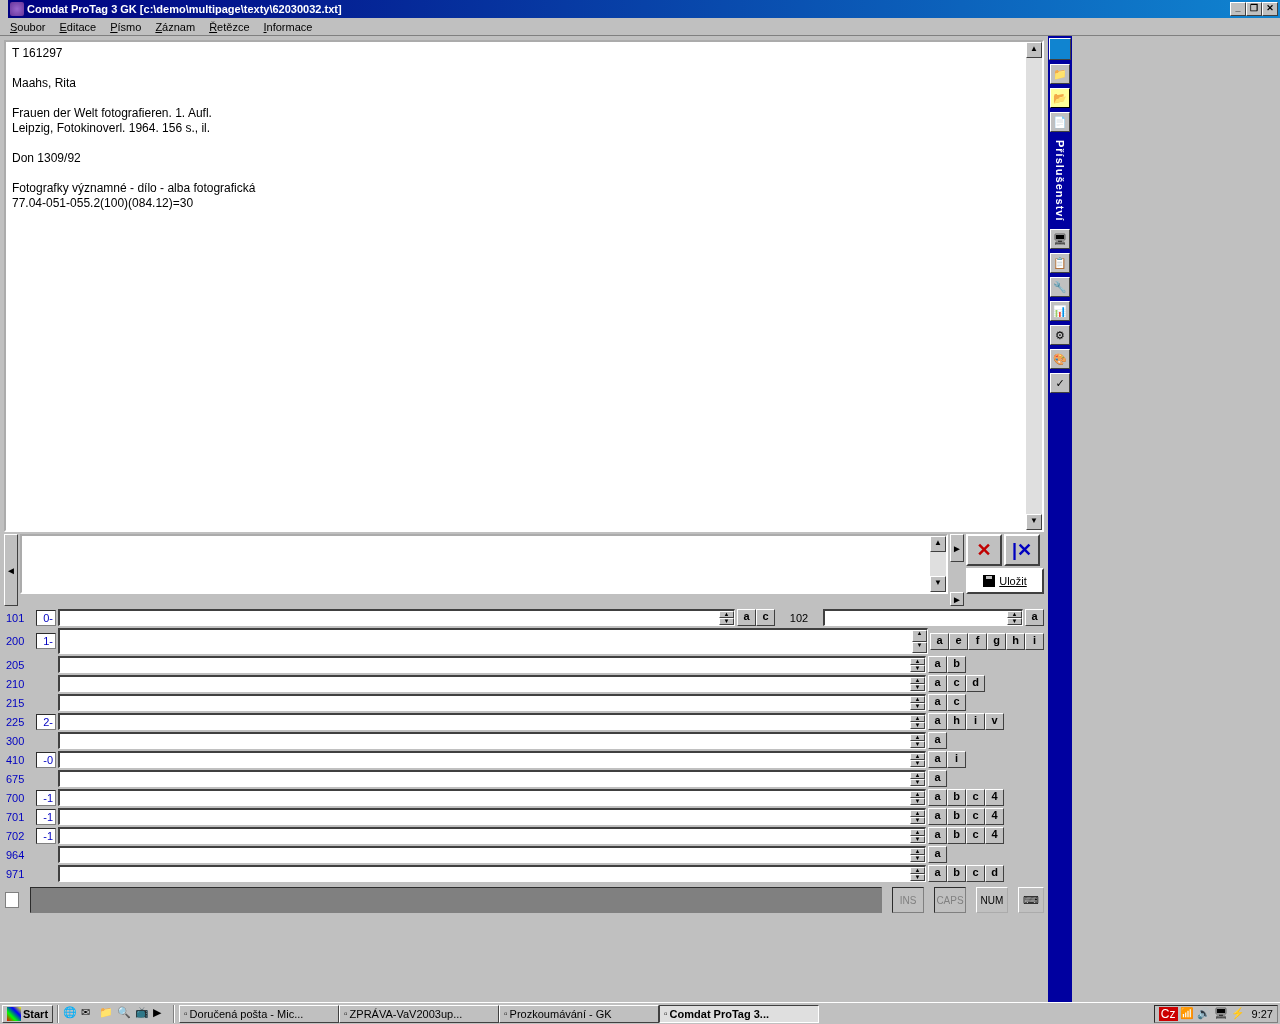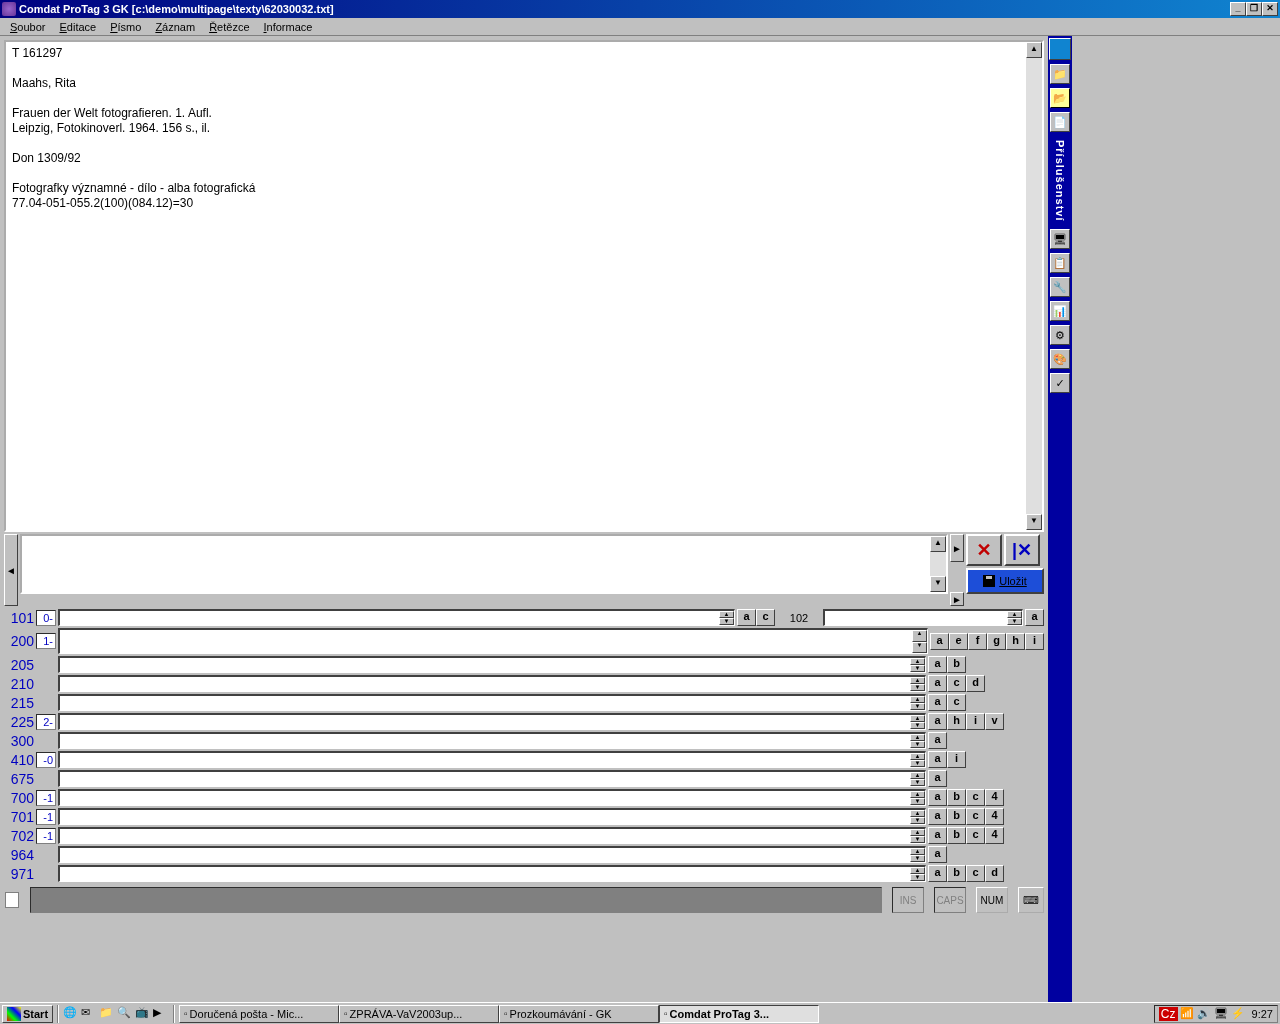--- a/index.html
+++ b/index.html
@@ -1,18 +1,18 @@
 <!DOCTYPE html>
 <html><head>
 <meta charset="utf-8">
 <style>
 * { margin: 0; padding: 0; box-sizing: border-box; }
 body { font-family: "MS Sans Serif", Arial, sans-serif; font-size: 11px; overflow: hidden; width: 1280px; height: 1024px; background: #c0c0c0; }
 
-.titlebar { height: 18px; background: linear-gradient(to right, #000080, #1084d0); color: white; display: flex; align-items: center; padding: 0 2px; font-weight: bold; font-size: 11px; }
+.titlebar { height: 18px; background: linear-gradient(to right, #000080, #1084d0); color: white; display: flex; align-items: center; padding: 0 2px; font-weight: bold; font-size: 11px; margin-left: 8px; }
 .titlebar-icon { width: 14px; height: 14px; margin-right: 3px; background: radial-gradient(circle,#9966cc,#663399); border-radius: 2px; }
 .titlebar-text { flex: 1; }
 .titlebar-btns { display: flex; gap: 0; }
 .titlebar-btn { width: 16px; height: 14px; background: #c0c0c0; border: 1px solid; border-color: #fff #404040 #404040 #fff; font-size: 9px; text-align: center; line-height: 10px; color: #000; font-family: Arial; font-weight: bold; }
 
 .menubar { height: 18px; background: #c0c0c0; display: flex; align-items: center; padding: 0 4px; border-bottom: 1px solid #808080; font-size: 11px; gap: 2px; }
 .menu-item { padding: 1px 6px; cursor: default; }
 .menu-item .ul { text-decoration: underline; }
 
 .main-area { display: flex; height: 988px; }
@@ -23,25 +23,25 @@
 .textbox-inner { padding: 4px 6px; font-size: 12px; line-height: 15px; white-space: pre-wrap; font-family: Arial; color: #000; height: 100%; overflow: hidden; }
 .textbox-scroll { position: absolute; right: 0; top: 0; width: 16px; height: 100%; background: #dfdfdf; }
 .scroll-btn { width: 16px; height: 16px; background: #c0c0c0; border: 1px solid; border-color:#fff #404040 #404040 #fff; font-size:8px; text-align:center; line-height:12px; position:absolute; }
 
 .mid-panel { height: 72px; margin: 2px 4px 0 4px; display: flex; gap: 2px; }
 .mid-left-btn { width: 14px; background:#c0c0c0; border:1px solid; border-color:#fff #404040 #404040 #fff; font-size:10px; display:flex;align-items:center;justify-content:center; }
 .mid-textarea { flex:1; height: 60px; border:2px inset #fff; background:#fff; position:relative; }
 .mid-right-btns { width:78px; display:flex; flex-direction:column; gap:2px; }
 .icon-btn-row { display:flex; gap:2px; }
 .icon-btn { width:36px; height:32px; background:#c0c0c0; border:2px solid; border-color:#fff #404040 #404040 #fff; display:flex;align-items:center;justify-content:center; font-size:18px; font-weight:bold; }
-.save-btn { height:26px; background:#1d4ed8; border:2px solid; border-color:#fff #404040 #404040 #fff; display:flex; align-items:center; justify-content:center; gap:4px; font-size:11px; }
+.save-btn { height:26px; background:#ffffff; border:2px solid; border-color:#fff #404040 #404040 #fff; display:flex; align-items:center; justify-content:center; gap:4px; font-size:11px; }
 
 .fields-panel { margin: 2px 4px 0 4px; display:flex; flex-direction:column; gap:0; }
 .field-row { display: flex; align-items: center; height: 19px; gap: 2px; }
-.field-num { width: 30px; text-align: right; padding-left: 2px; font-size: 14px; color: #0000c0; }
+.field-num { width: 30px; text-align: left; padding-left: 2px; font-size: 11px; color: #0000c0; }
 .field-sub { width: 20px; height: 16px; border:1px inset #808080; background:#fff; font-size:11px; text-align:right; padding-right:2px; line-height:14px; color:#0000c0; }
 .field-sub.empty { background:#c0c0c0; border:none; }
 .field-input { flex:1; height: 17px; border:1px solid; border-color: #404040 #fff #fff #404040; border-width:2px 1px 1px 2px; background:#fff; position:relative; }
 .field-spin { position:absolute; right:0; top:0; width:15px; height:100%; display:flex; flex-direction:column; }
 .field-spin-btn { flex:1; background:#c0c0c0; border:1px solid; border-color:#fff #404040 #404040 #fff; font-size:6px; text-align:center; line-height:5px; }
 .tag-btns { display:flex; gap:0; }
 .tag-btn { width:19px; height:17px; background:#c0c0c0; border:1px solid; border-color:#fff #404040 #404040 #fff; font-size:11px; text-align:center; line-height:13px; font-weight:bold; }
 .field-num2 { width: 44px; text-align: center; font-size:11px; color:#000; }
 .field-input2 { width: 200px; height:17px; border:1px solid; border-color:#404040 #fff #fff #404040; border-width:2px 1px 1px 2px; background:#fff; position:relative;}
 

